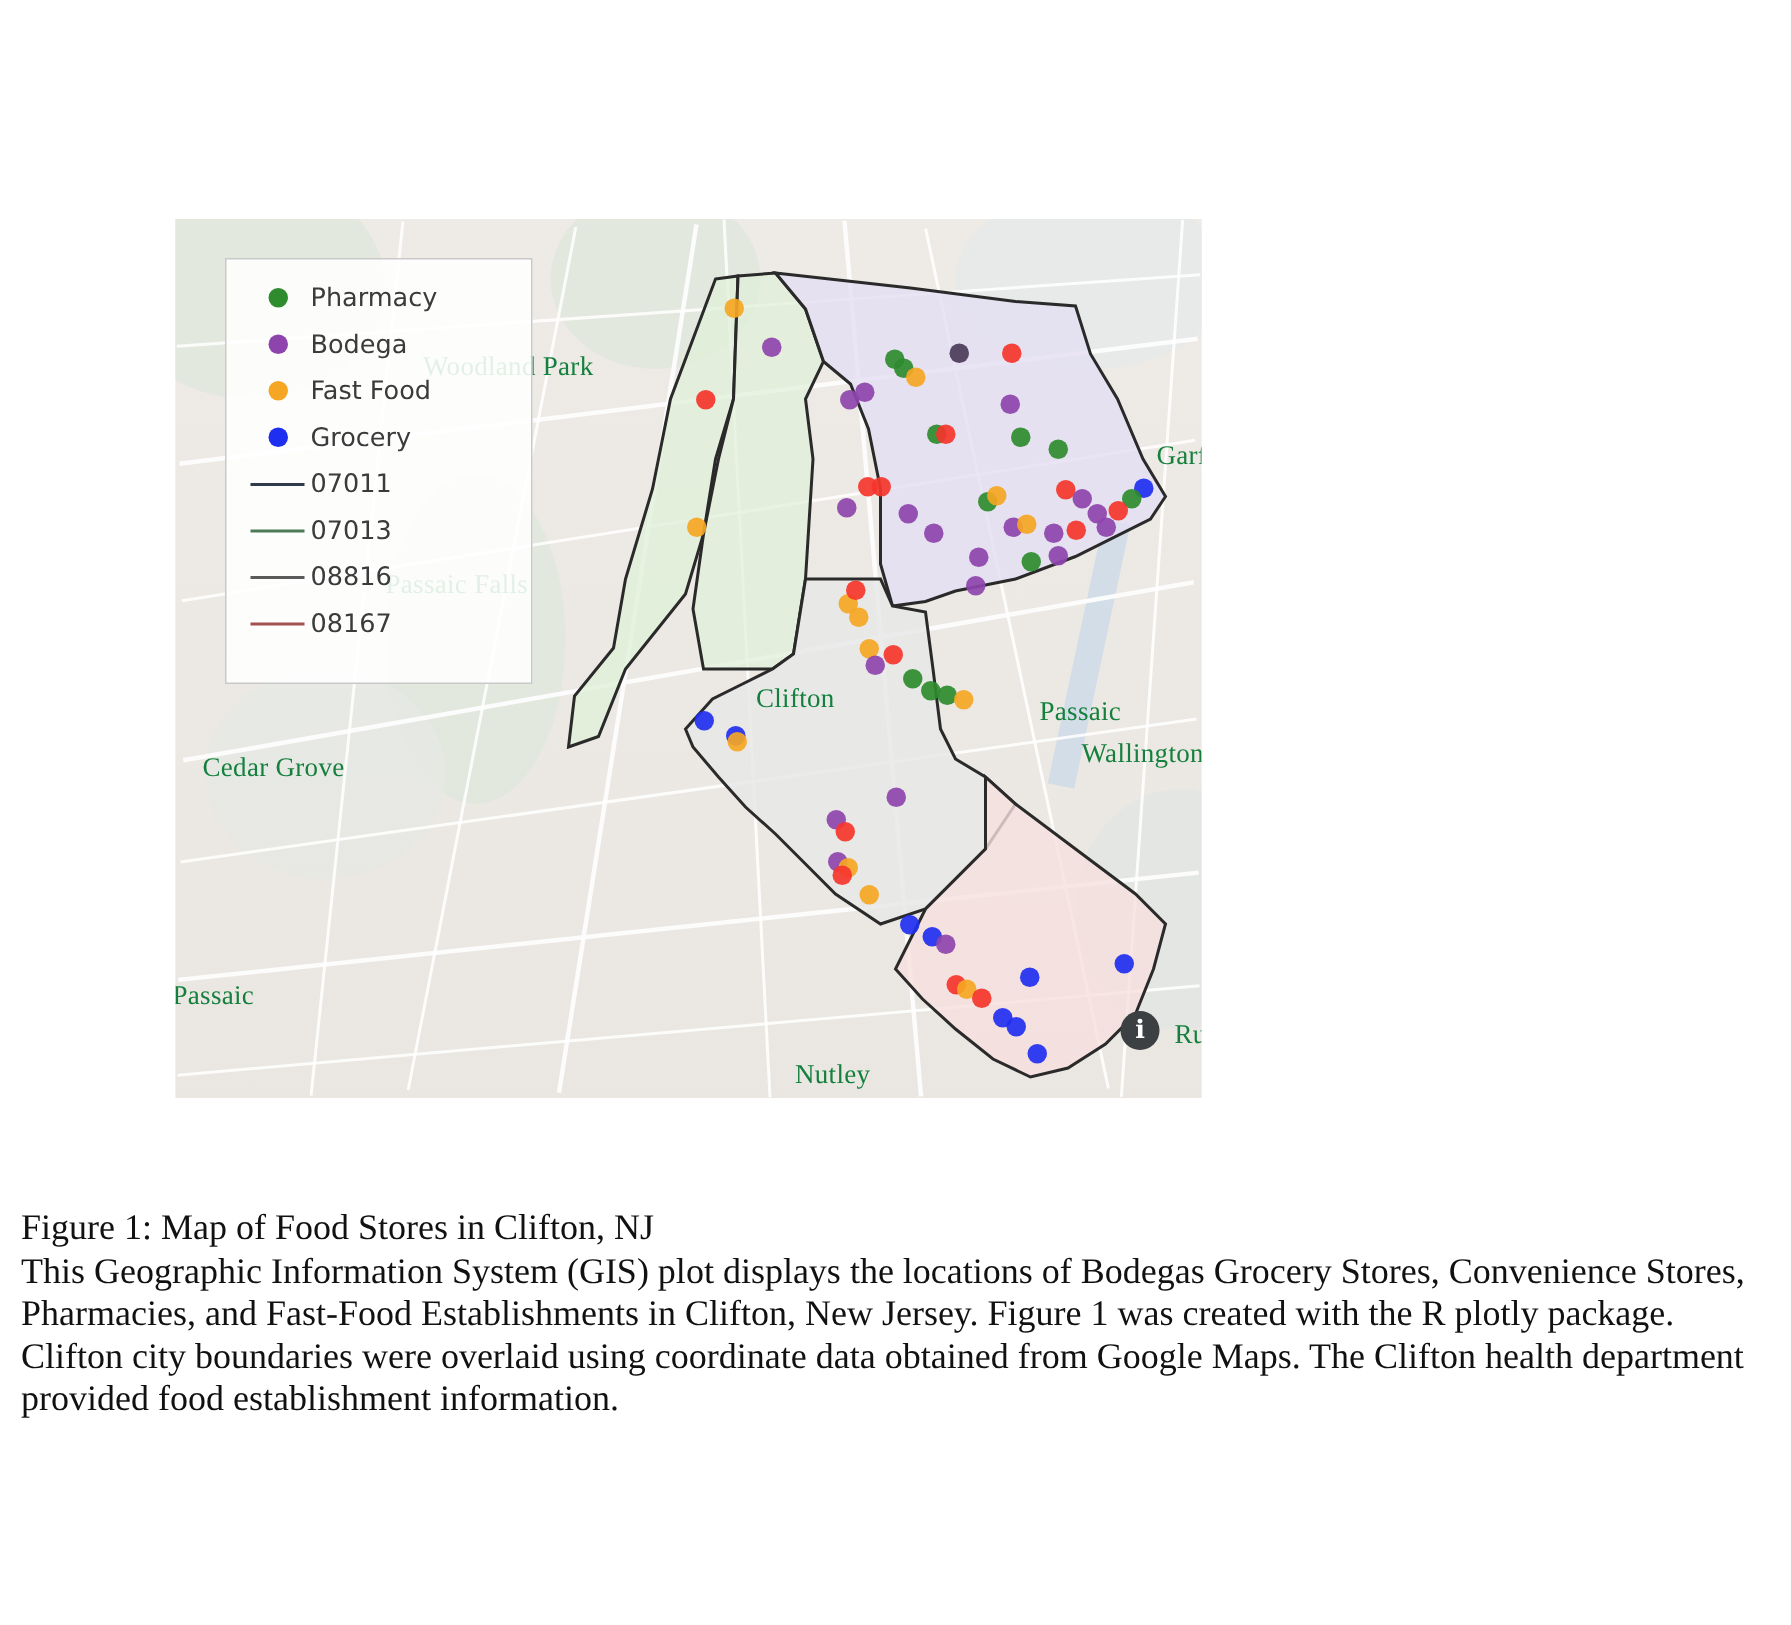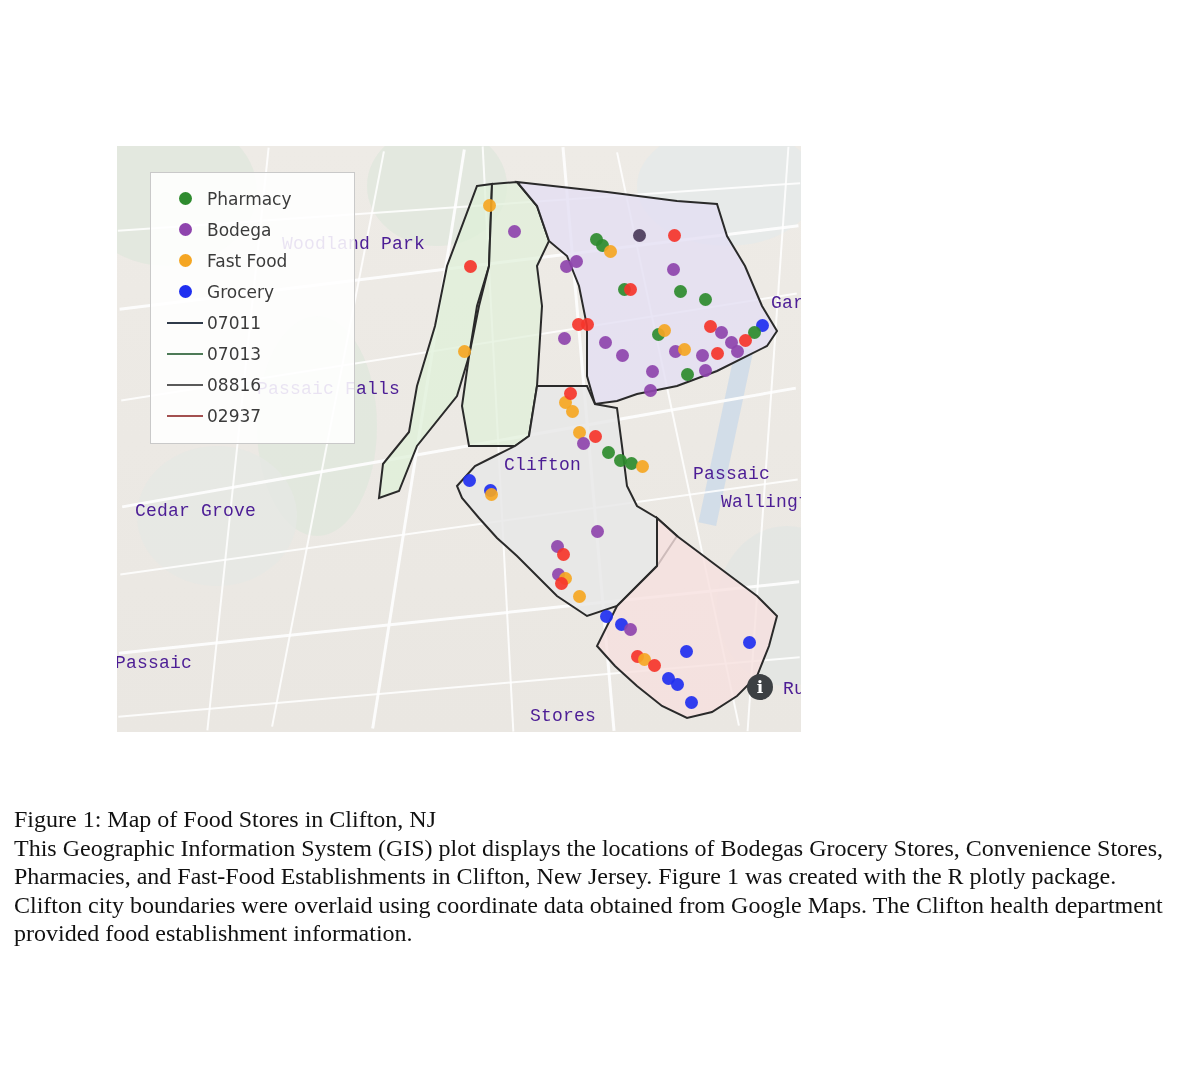--- a/index.html
+++ b/index.html
@@ -51,22 +51,22 @@
     opacity: .95;
   }
   .basemap .water {
     position: absolute;
     background: #cfdce8;
     opacity: .9;
   }
 
   .maplabel {
     position: absolute;
-    color: #4c1d95;
-    font-family: Liberation Mono, monospace;
+    color: #15803d;
+    font-family: Liberation Serif, serif;
     font-size: 16px;
     white-space: nowrap;
     letter-spacing: .2px;
   }
   .maplabel.big { font-size: 18px; }
 
   
   .zip {
     position: absolute;
     inset: 0;
@@ -74,21 +74,21 @@
   }
 
   
   #legend {
     position: absolute;
     left: 33px;
     top: 26px;
     width: 205px;
     background: rgba(255,255,255,.88);
     border: 1px solid #c9c9c9;
-    padding: 10px 12px 12px 12px;
+    padding: 10px 12px 24px 12px;
     box-sizing: border-box;
     font-family: "DejaVu Sans", sans-serif;
   }
   .legend-row {
     display: flex;
     align-items: center;
     height: 31px;
   }
   .legend-swatch {
     width: 44px;
@@ -198,21 +198,21 @@
     <polygon points="398,300 412,290 420,240 470,240 478,258 500,262 505,300 510,340 520,360 540,372 560,390 540,420 520,440 500,460 470,470 440,450 420,430 400,410 380,392 362,372 345,352 340,340 358,320 378,310" fill="#e7e7e7" fill-opacity="0.85" stroke="#2a2a2a" stroke-width="2"></polygon>
 
     <polygon points="540,372 560,390 600,420 640,450 660,470 652,500 640,530 620,550 595,566 570,572 545,560 520,540 498,520 480,500 500,460 520,440 540,420" fill="#f6e0de" fill-opacity="0.8" stroke="#2a2a2a" stroke-width="2"></polygon>
   </svg>
 
   <div>
     <div class="maplabel big" style="left:165px;top:88px;">Woodland Park</div>
     <div class="maplabel big" style="left:140px;top:233px;">Passaic Falls</div>
     <div class="maplabel big" style="left:18px;top:355px;">Cedar Grove</div>
     <div class="maplabel big" style="left:-2px;top:507px;">Passaic</div>
-    <div class="maplabel big" style="left:413px;top:560px;">Stores</div>
+    <div class="maplabel big" style="left:413px;top:560px;">Nutley</div>
     <div class="maplabel big" style="left:387px;top:309px;">Clifton</div>
     <div class="maplabel big" style="left:576px;top:318px;">Passaic</div>
     <div class="maplabel big" style="left:604px;top:346px;">Wallington</div>
     <div class="maplabel big" style="left:654px;top:147px;">Garfield</div>
     <div class="maplabel big" style="left:666px;top:533px;">Rutherford</div>
   </div>
 
   <div id="points">
       <div class="pt" style="left: 372px; top: 59px; background: rgb(245, 166, 35);"></div>
       <div class="pt" style="left: 397px; top: 85px; background: rgb(142, 68, 173);"></div>
@@ -325,21 +325,21 @@
       <div class="legend-row">
         <span class="legend-swatch">
           <span class="legend-line" style="border-top-color: rgb(90, 90, 90);"></span>
         </span>
         <span class="legend-label">08816</span>
       </div>
       <div class="legend-row">
         <span class="legend-swatch">
           <span class="legend-line" style="border-top-color: rgb(163, 80, 80);"></span>
         </span>
-        <span class="legend-label">02937</span>
+        <span class="legend-label">08167</span>
       </div>
     </div>
 
   <div id="info-badge">i</div>
 </div>
 
 <div id="caption">
   <p>Figure 1: Map of Food Stores in Clifton, NJ</p>
   <p>This Geographic Information System (GIS) plot displays the locations of Bodegas Grocery Stores, Convenience Stores, Pharmacies, and Fast-Food Establishments in Clifton, New Jersey. Figure 1 was created with the R plotly package. Clifton city boundaries were overlaid using coordinate data obtained from Google Maps. The Clifton health department provided food establishment information.</p>
 </div>

